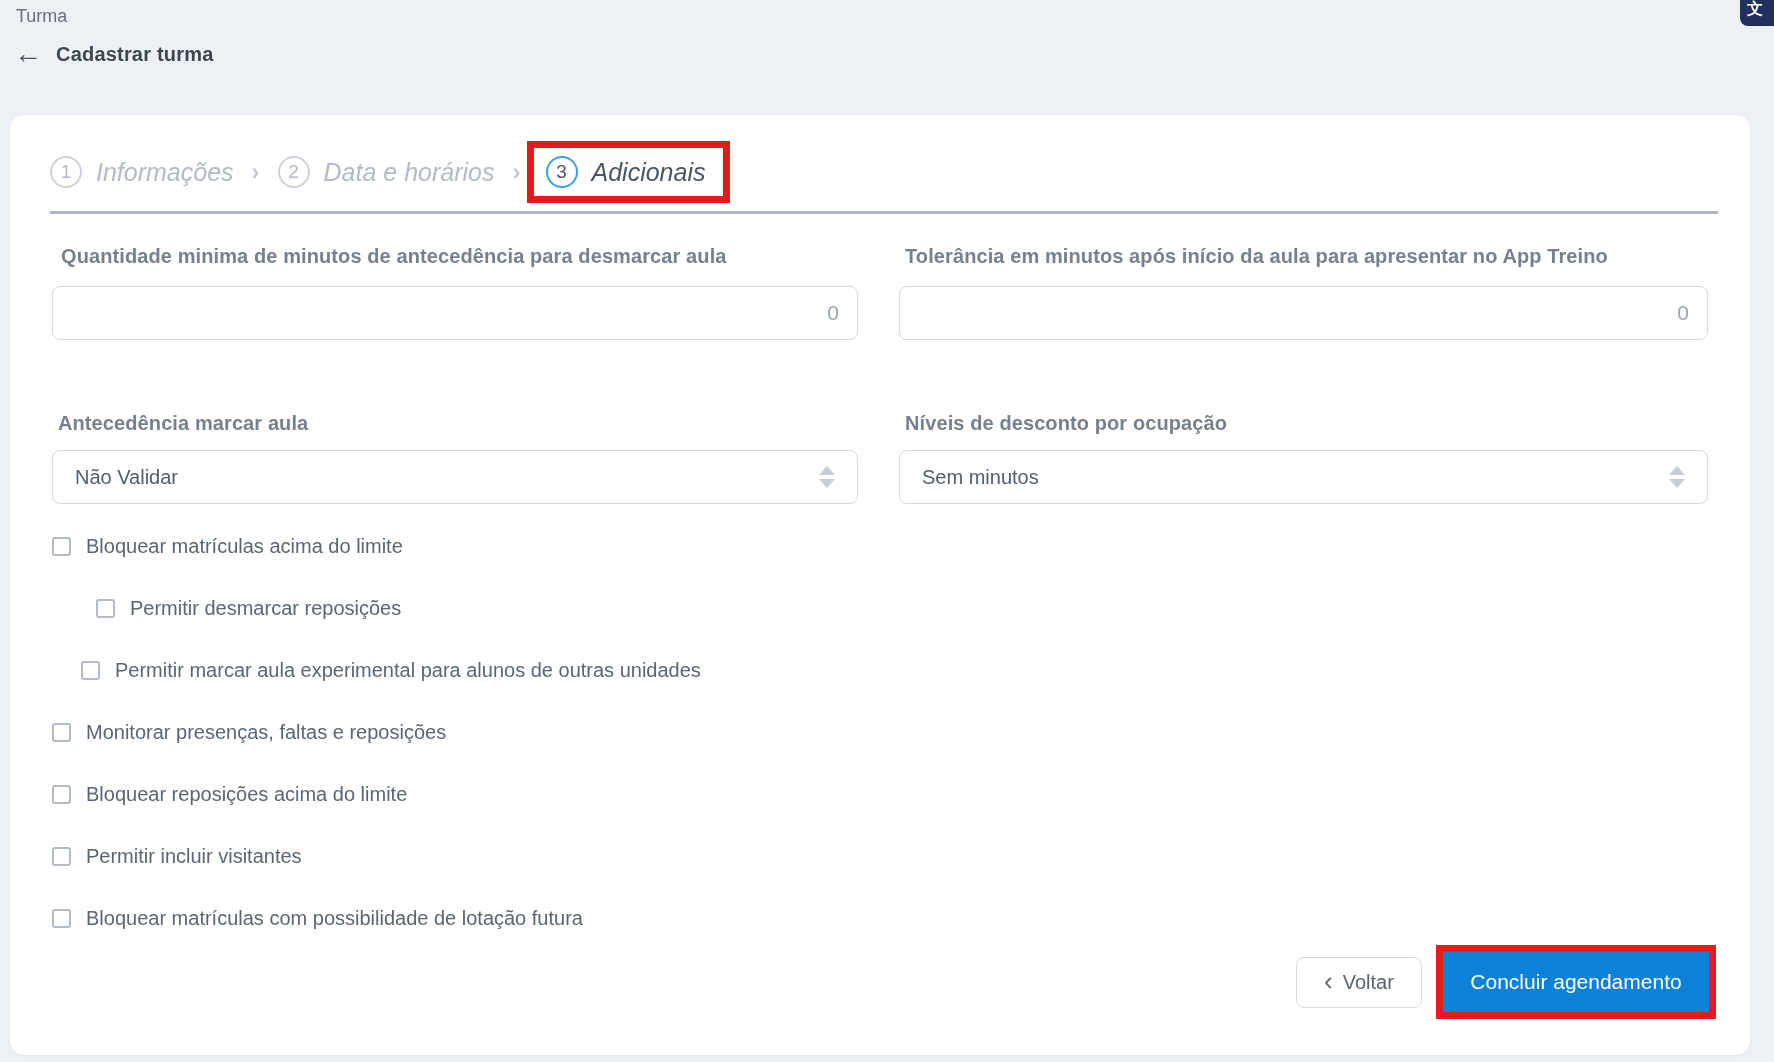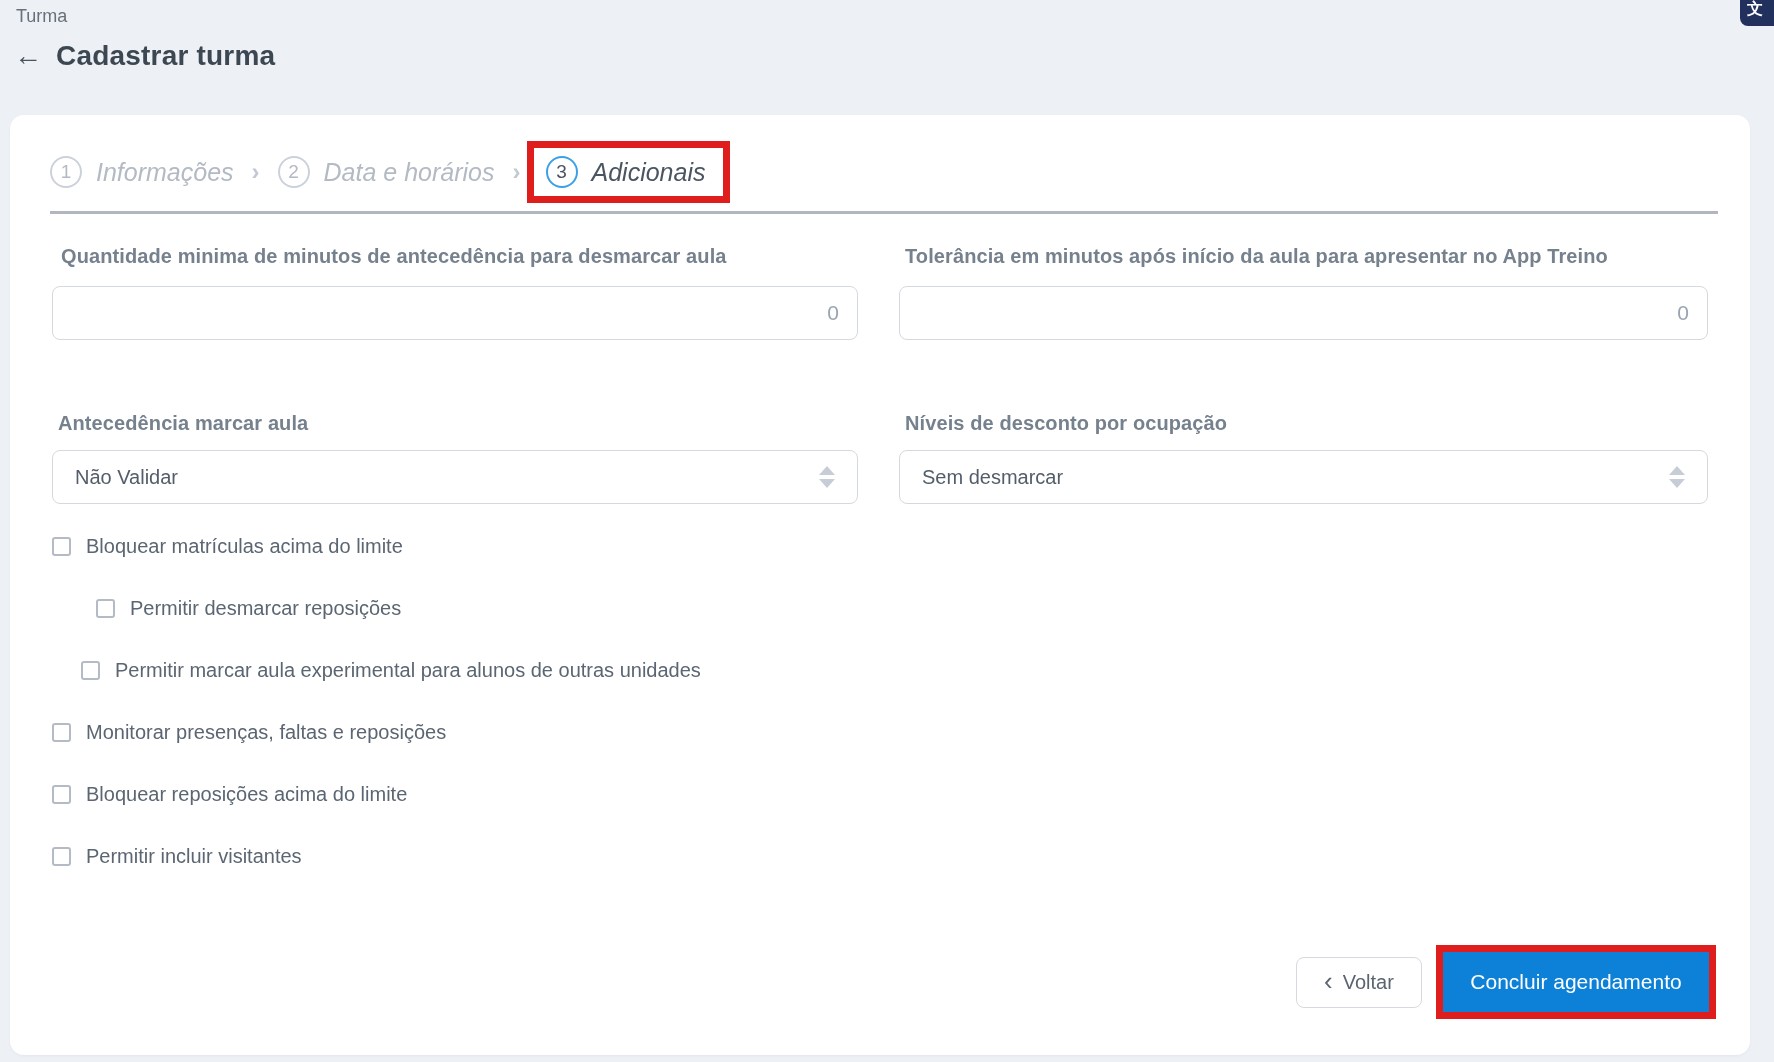--- a/index.html
+++ b/index.html
@@ -17,21 +17,21 @@
     font-size:18px; color:#68717b;
   }
   .title-row {
     position:absolute; left:14px; top:40px;
     display:flex; align-items:center; gap:14px;
   }
   .back-arrow {
     font-size:28px; color:#4a545e; line-height:1; cursor:pointer;
   }
   .page-title {
-    font-size:28px; font-weight:bold; color:#3c4751; letter-spacing:0.2px;
+    font-size:20px; font-weight:bold; color:#3c4751; letter-spacing:0.2px;
   }
 
   
   .translate-badge {
     position:absolute; right:-8px; top:-7px;
     width:42px; height:33px;
     background:#22305e;
     border-radius:8px;
     display:flex; align-items:center; justify-content:flex-start;
     padding-left:7px;
@@ -210,21 +210,21 @@
   <div class="select-input" style="left:42px; top:335px; width:806px;">
     <span class="select-value">Não Validar</span>
     <span class="updown">
         <span class="tri-up"></span>
         <span class="tri-down"></span>
       </span>
   </div>
 
   <div class="field-label" style="left:895px; top:297px;">Níveis de desconto por ocupação</div>
   <div class="select-input" style="left:889px; top:335px; width:809px;">
-    <span class="select-value">Sem desmarcar</span>
+    <span class="select-value">Sem minutos</span>
     <span class="updown">
         <span class="tri-up"></span>
         <span class="tri-down"></span>
       </span>
   </div>
 
   <div class="checkbox-row" style="top:420px;">
     <span class="checkbox-box"></span>
     <span class="checkbox-label">Bloquear matrículas acima do limite</span>
   </div>
@@ -241,20 +241,24 @@
     <span class="checkbox-label">Monitorar presenças, faltas e reposições</span>
   </div>
   <div class="checkbox-row" style="top:668px;">
     <span class="checkbox-box"></span>
     <span class="checkbox-label">Bloquear reposições acima do limite</span>
   </div>
   <div class="checkbox-row" style="top:730px;">
     <span class="checkbox-box"></span>
     <span class="checkbox-label">Permitir incluir visitantes</span>
   </div>
+  <div class="checkbox-row" style="top:792px;">
+    <span class="checkbox-box"></span>
+    <span class="checkbox-label">Bloquear matrículas com possibilidade de lotação futura</span>
+  </div>
 
   <div class="btn-voltar">
     <span class="chev">‹</span>
     <span>Voltar</span>
   </div>
 
   <div class="submit-annotation">
     <button class="btn-submit">Concluir agendamento</button>
   </div>
 

